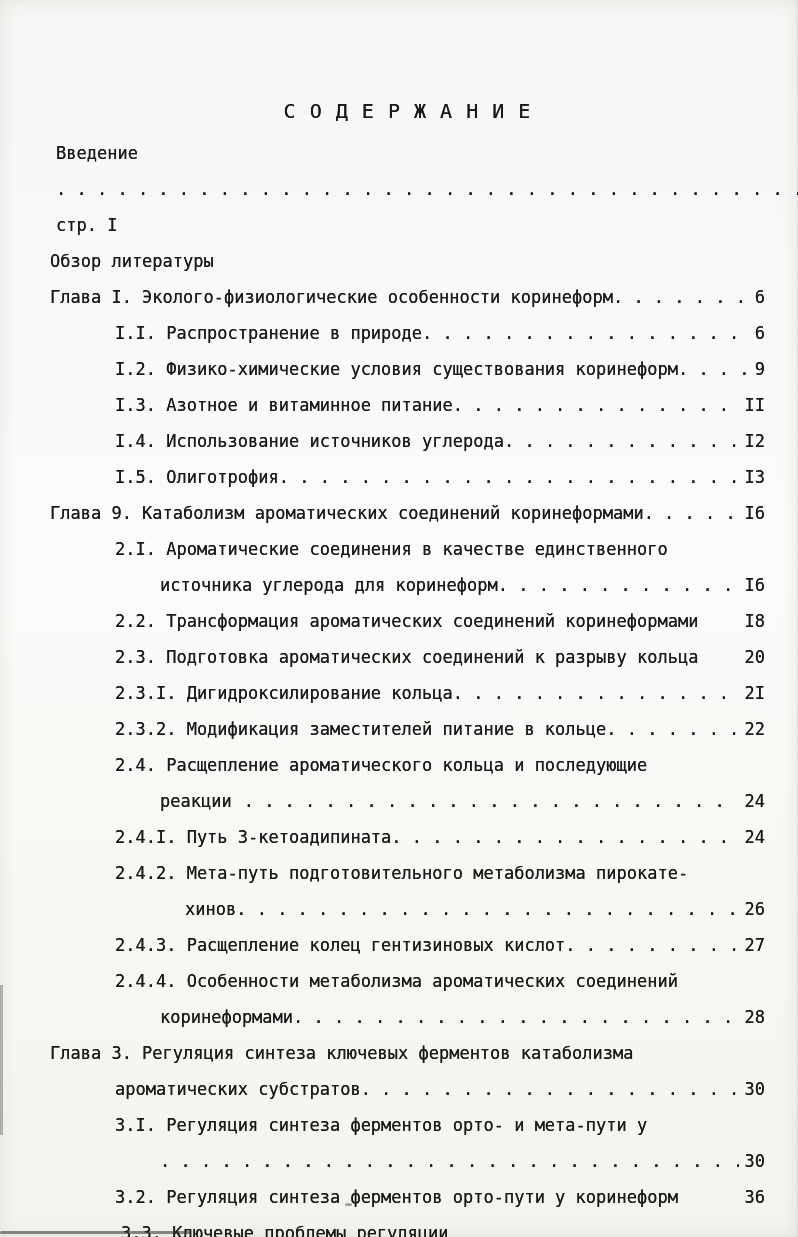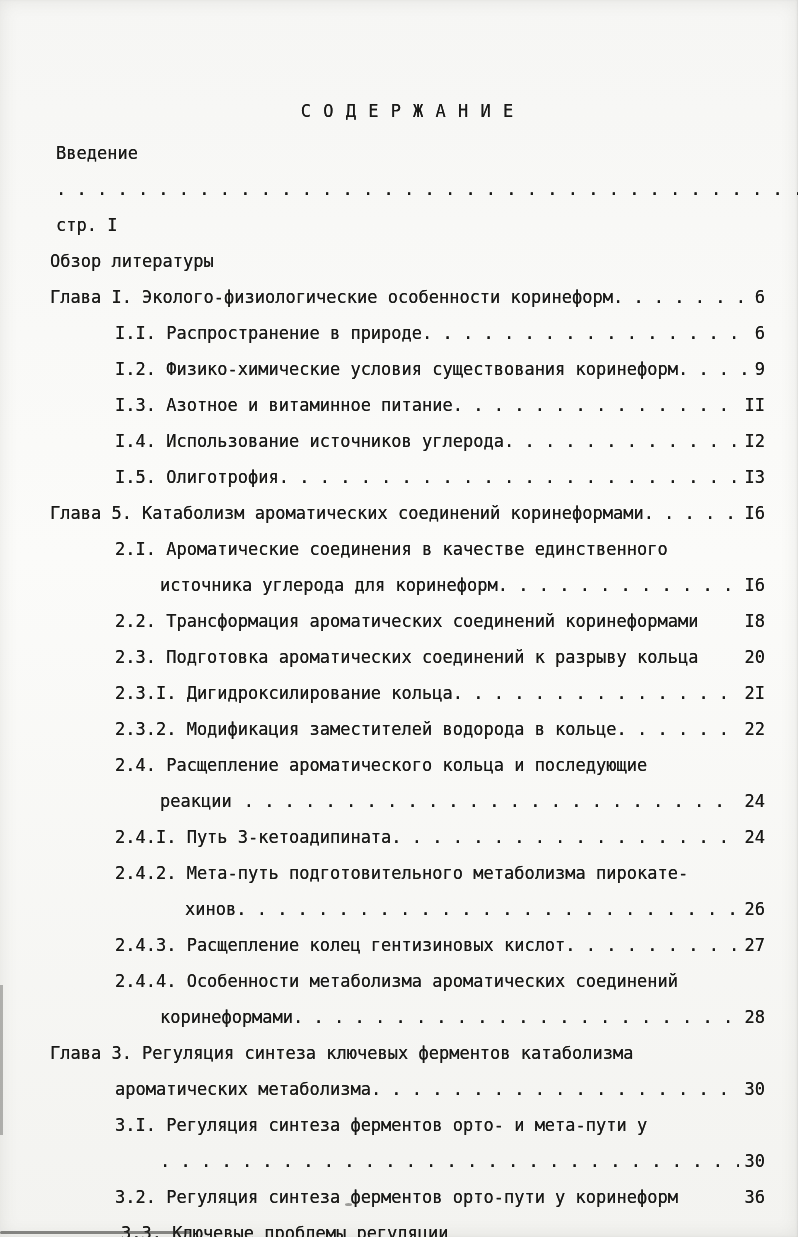--- a/index.html
+++ b/index.html
@@ -20,21 +20,21 @@
     font-family: "DejaVu Sans Mono", "Liberation Mono", monospace;
     font-size: 17px;
     color: #191917;
     text-shadow: 0 0 0.5px rgba(10,10,10,0.85);
   }
   .toc-title {
     padding-top: 97px;
     margin: 0 0 10px 0;
     text-align: center;
     line-height: 28px;
-    font-size: 17px;
+    font-size: 20px;
     font-weight: normal;
     letter-spacing: 1px;
   }
   .toc-entries {
     width: 100%;
   }
   .toc-entry {
     display: flex;
     align-items: baseline;
     line-height: 36px;
@@ -125,21 +125,21 @@
     <span class="entry-text">I.4. Использование источников углерода</span>
     <span class="leader-dots"> . . . . . . . . . . . . . . . . . . . . . . . . . . . . . . . . . . . . . . . . . . . . . . . . . . . . . . . . . . . . . . . . . . . . . . . . . . . . . . . . . . . . . . . . . . . . . . . . . . . .</span>
     <span class="page-number">I2</span>
   </div>
       <div class="toc-entry" style="padding-left: 65px;">
     <span class="entry-text">I.5. Олиготрофия</span>
     <span class="leader-dots"> . . . . . . . . . . . . . . . . . . . . . . . . . . . . . . . . . . . . . . . . . . . . . . . . . . . . . . . . . . . . . . . . . . . . . . . . . . . . . . . . . . . . . . . . . . . . . . . . . . . .</span>
     <span class="page-number">I3</span>
   </div>
       <div class="toc-entry" style="padding-left: 0px;">
-    <span class="entry-text">Глава 5. Катаболизм ароматических соединений коринеформами</span>
+    <span class="entry-text">Глава 9. Катаболизм ароматических соединений коринеформами</span>
     <span class="leader-dots"> . . . . . . . . . . . . . . . . . . . . . . . . . . . . . . . . . . . . . . . . . . . . . . . . . . . . . . . . . . . . . . . . . . . . . . . . . . . . . . . . . . . . . . . . . . . . . . . . . . . .</span>
     <span class="page-number">I6</span>
   </div>
       <div class="toc-entry" style="padding-left: 65px;">
     <span class="entry-text">2.I. Ароматические соединения в качестве единственного</span>
     <span class="leader-dots"></span>
     <span class="page-number"></span>
   </div>
       <div class="toc-entry" style="padding-left: 110px;">
     <span class="entry-text">источника углерода для коринеформ</span>
@@ -155,21 +155,21 @@
     <span class="entry-text">2.3. Подготовка ароматических соединений к разрыву кольца</span>
     <span class="leader-dots"></span>
     <span class="page-number">20</span>
   </div>
       <div class="toc-entry" style="padding-left: 65px;">
     <span class="entry-text">2.3.I. Дигидроксилирование кольца</span>
     <span class="leader-dots"> . . . . . . . . . . . . . . . . . . . . . . . . . . . . . . . . . . . . . . . . . . . . . . . . . . . . . . . . . . . . . . . . . . . . . . . . . . . . . . . . . . . . . . . . . . . . . . . . . . . .</span>
     <span class="page-number">2I</span>
   </div>
       <div class="toc-entry" style="padding-left: 65px;">
-    <span class="entry-text">2.3.2. Модификация заместителей водорода в кольце</span>
+    <span class="entry-text">2.3.2. Модификация заместителей питание в кольце</span>
     <span class="leader-dots"> . . . . . . . . . . . . . . . . . . . . . . . . . . . . . . . . . . . . . . . . . . . . . . . . . . . . . . . . . . . . . . . . . . . . . . . . . . . . . . . . . . . . . . . . . . . . . . . . . . . .</span>
     <span class="page-number">22</span>
   </div>
       <div class="toc-entry" style="padding-left: 65px;">
     <span class="entry-text">2.4. Расщепление ароматического кольца и последующие</span>
     <span class="leader-dots"></span>
     <span class="page-number"></span>
   </div>
       <div class="toc-entry" style="padding-left: 110px; gap: 12px;">
     <span class="entry-text">реакции</span>
@@ -205,21 +205,21 @@
     <span class="entry-text">коринеформами</span>
     <span class="leader-dots"> . . . . . . . . . . . . . . . . . . . . . . . . . . . . . . . . . . . . . . . . . . . . . . . . . . . . . . . . . . . . . . . . . . . . . . . . . . . . . . . . . . . . . . . . . . . . . . . . . . . .</span>
     <span class="page-number">28</span>
   </div>
       <div class="toc-entry" style="padding-left: 0px;">
     <span class="entry-text">Глава 3. Регуляция синтеза ключевых ферментов катаболизма</span>
     <span class="leader-dots"></span>
     <span class="page-number"></span>
   </div>
       <div class="toc-entry" style="padding-left: 65px;">
-    <span class="entry-text">ароматических метаболизма</span>
+    <span class="entry-text">ароматических субстратов</span>
     <span class="leader-dots"> . . . . . . . . . . . . . . . . . . . . . . . . . . . . . . . . . . . . . . . . . . . . . . . . . . . . . . . . . . . . . . . . . . . . . . . . . . . . . . . . . . . . . . . . . . . . . . . . . . . .</span>
     <span class="page-number">30</span>
   </div>
       <div class="toc-entry" style="padding-left: 65px; text-align: right;">
     <span class="entry-text">3.I. Регуляция синтеза ферментов орто- и мета-пути у</span>
     <span class="leader-dots"></span>
     <span class="page-number"></span>
   </div>
       <div class="toc-entry" style="padding-left: 110px;">
     <span class="leader-dots"> . . . . . . . . . . . . . . . . . . . . . . . . . . . . . . . . . . . . . . . . . . . . . . . . . . . . . . . . . . . . . . . . . . . . . . . . . . . . . . . . . . . . . . . . . . . . . . . . . . . .</span>

